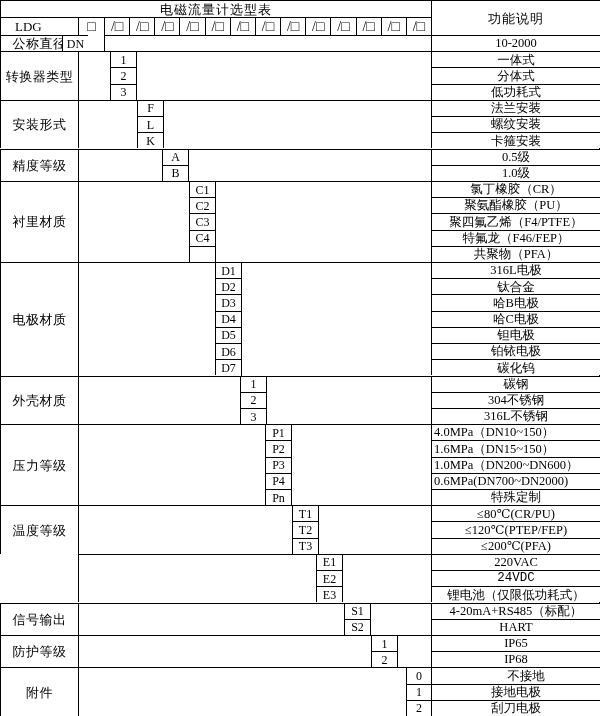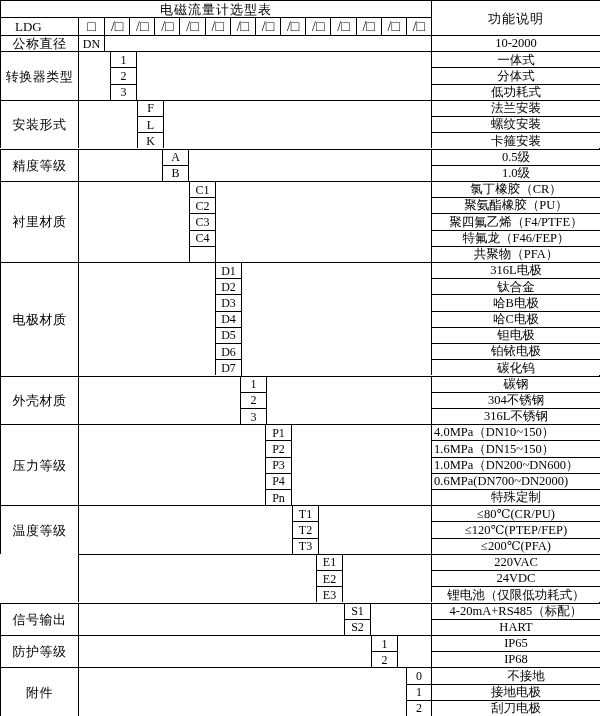--- a/index.html
+++ b/index.html
@@ -43,21 +43,21 @@
     <div class="cell slot-cell" style="left: 204.615px; top: 17px; width: 25.1538px; height: 18px;">/□</div>
     <div class="cell slot-cell" style="left: 229.769px; top: 17px; width: 25.1538px; height: 18px;">/□</div>
     <div class="cell slot-cell" style="left: 254.923px; top: 17px; width: 25.1538px; height: 18px;">/□</div>
     <div class="cell slot-cell" style="left: 280.077px; top: 17px; width: 25.1538px; height: 18px;">/□</div>
     <div class="cell slot-cell" style="left: 305.231px; top: 17px; width: 25.1538px; height: 18px;">/□</div>
     <div class="cell slot-cell" style="left: 330.385px; top: 17px; width: 25.1538px; height: 18px;">/□</div>
     <div class="cell slot-cell" style="left: 355.538px; top: 17px; width: 25.1538px; height: 18px;">/□</div>
     <div class="cell slot-cell" style="left: 380.692px; top: 17px; width: 25.1538px; height: 18px;">/□</div>
     <div class="cell slot-cell" style="left: 405.846px; top: 17px; width: 25.1538px; height: 18px;">/□</div>
     <div class="cell label-cell" style="left: 0px; top: 35px; width: 78px; height: 16.2143px;">公称直径</div>
-    <div class="cell code-cell" style="left: 78px; top: 35px; width: 26px; height: 16.2143px;">DN</div>
+    <div class="cell code-cell" style="left: 62px; top: 35px; width: 26px; height: 16.2143px;">DN</div>
     <div class="cell desc-cell" style="left: 431px; top: 35px; width: 169px; height: 16.2143px;">10-2000</div>
     <div class="cell" style="left: 104px; top: 35px; width: 327px; height: 16.2143px;"></div>
     <div class="cell label-cell" style="left: 0px; top: 51.2143px; width: 78px; height: 48.6429px;">转换器类型</div>
     <div class="cell" style="left: 78px; top: 51.2143px; width: 32px; height: 48.6429px;"></div>
     <div class="cell code-cell" style="left: 110px; top: 51.2143px; width: 26px; height: 16.2143px;">1</div>
     <div class="cell desc-cell" style="left: 431px; top: 51.2143px; width: 169px; height: 16.2143px;">一体式</div>
     <div class="cell code-cell" style="left: 110px; top: 67.4286px; width: 26px; height: 16.2143px;">2</div>
     <div class="cell desc-cell" style="left: 431px; top: 67.4286px; width: 169px; height: 16.2143px;">分体式</div>
     <div class="cell code-cell" style="left: 110px; top: 83.6429px; width: 26px; height: 16.2143px;">3</div>
     <div class="cell desc-cell" style="left: 431px; top: 83.6429px; width: 169px; height: 16.2143px;">低功耗式</div>
@@ -136,21 +136,21 @@
     <div class="cell desc-cell" style="left: 431px; top: 505.214px; width: 169px; height: 16.2143px;">≤80℃(CR/PU)</div>
     <div class="cell code-cell" style="left: 292px; top: 521.429px; width: 26px; height: 16.2143px;">T2</div>
     <div class="cell desc-cell" style="left: 431px; top: 521.429px; width: 169px; height: 16.2143px;">≤120℃(PTEP/FEP)</div>
     <div class="cell code-cell" style="left: 292px; top: 537.643px; width: 26px; height: 16.2143px;">T3</div>
     <div class="cell desc-cell" style="left: 431px; top: 537.643px; width: 169px; height: 16.2143px;">≤200℃(PFA)</div>
     <div class="cell" style="left: 318px; top: 505.214px; width: 113px; height: 48.6429px;"></div>
     <div class="cell" style="left: 78px; top: 553.857px; width: 238px; height: 48.6429px;"></div>
     <div class="cell code-cell" style="left: 316px; top: 553.857px; width: 26px; height: 16.2143px;">E1</div>
     <div class="cell desc-cell" style="left: 431px; top: 553.857px; width: 169px; height: 16.2143px;">220VAC</div>
     <div class="cell code-cell" style="left: 316px; top: 570.071px; width: 26px; height: 16.2143px;">E2</div>
-    <div class="cell desc-cell" style="left: 431px; top: 570.071px; width: 169px; height: 16.2143px;">24VDC</div>
+    <div class="cell desc-cell" style="left: 431px; top: 570.071px; width: 169px; height: 16.2143px; font-family: Liberation Mono, monospace;">24VDC</div>
     <div class="cell code-cell" style="left: 316px; top: 586.286px; width: 26px; height: 16.2143px;">E3</div>
     <div class="cell desc-cell" style="left: 431px; top: 586.286px; width: 169px; height: 16.2143px;">锂电池（仅限低功耗式）</div>
     <div class="cell" style="left: 342px; top: 553.857px; width: 89px; height: 48.6429px;"></div>
     <div class="cell label-cell" style="left: 0px; top: 602.5px; width: 78px; height: 32.4286px;">信号输出</div>
     <div class="cell" style="left: 78px; top: 602.5px; width: 266px; height: 32.4286px;"></div>
     <div class="cell code-cell" style="left: 344px; top: 602.5px; width: 26px; height: 16.2143px;">S1</div>
     <div class="cell desc-cell" style="left: 431px; top: 602.5px; width: 169px; height: 16.2143px;">4-20mA+RS485（标配）</div>
     <div class="cell code-cell" style="left: 344px; top: 618.714px; width: 26px; height: 16.2143px;">S2</div>
     <div class="cell desc-cell" style="left: 431px; top: 618.714px; width: 169px; height: 16.2143px;">HART</div>
     <div class="cell" style="left: 370px; top: 602.5px; width: 61px; height: 32.4286px;"></div>

